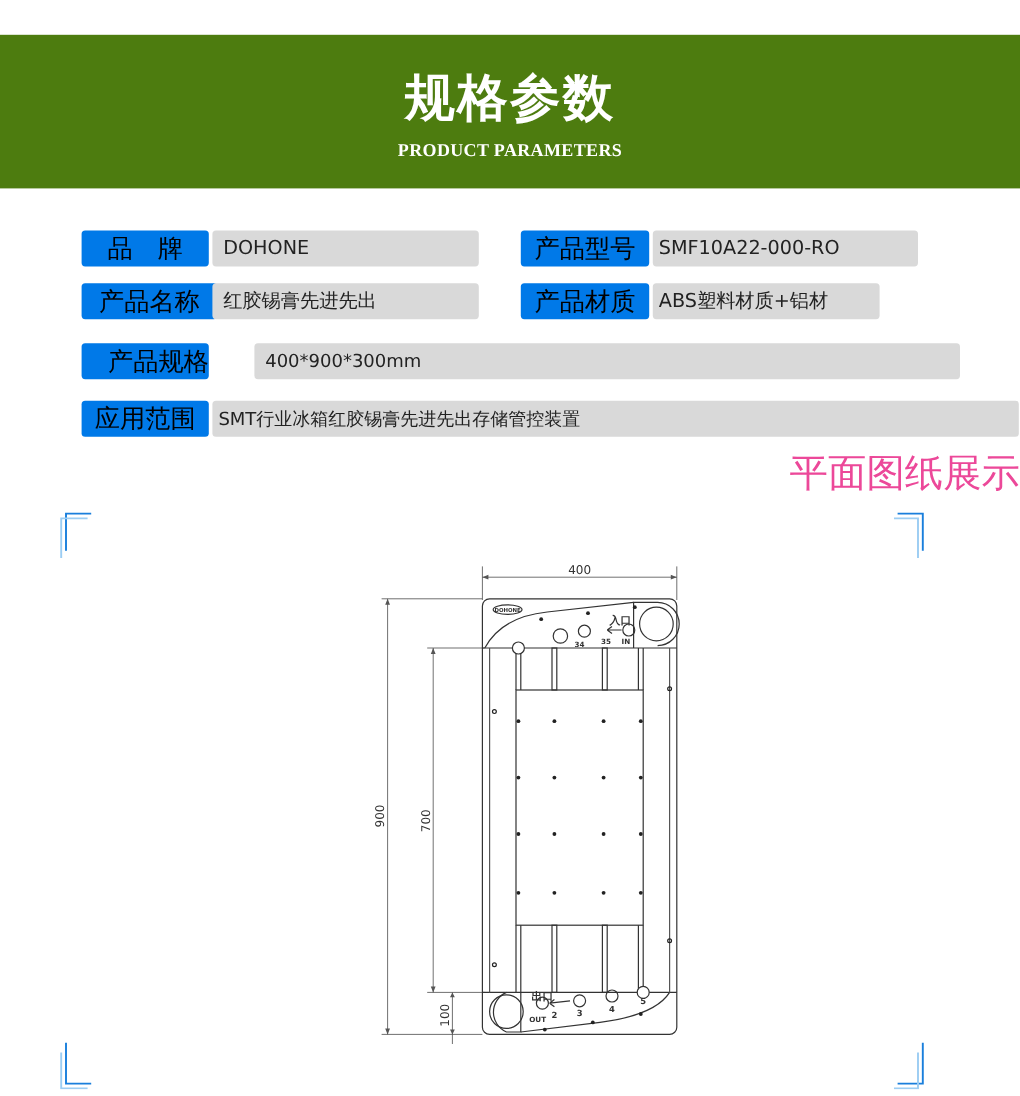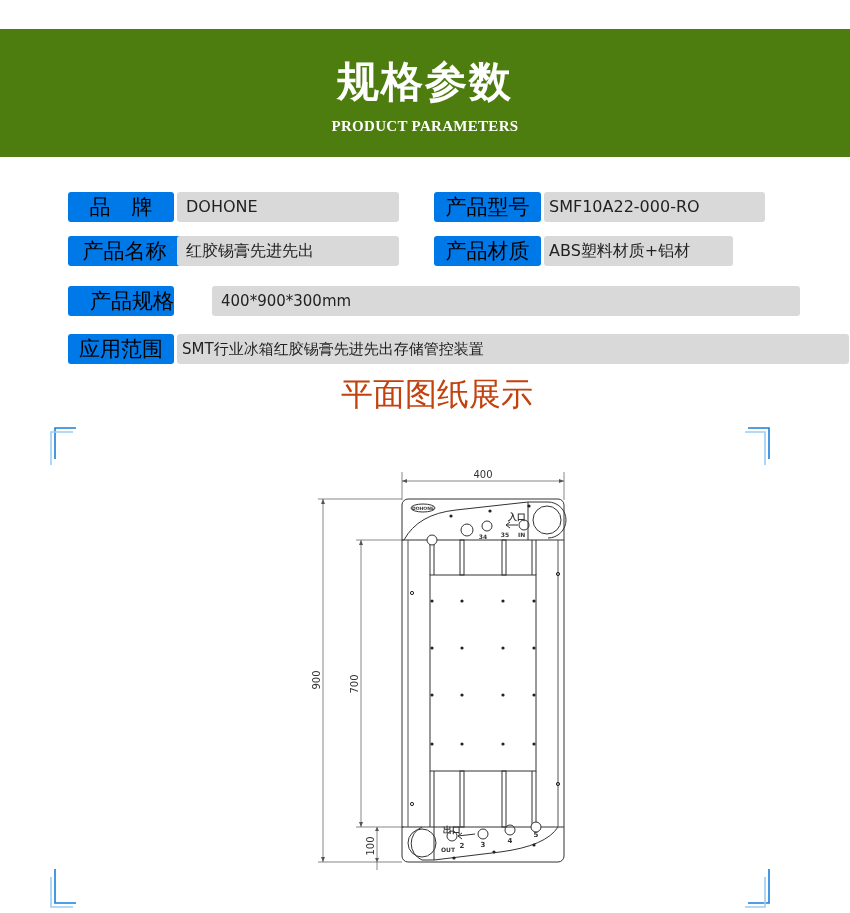--- a/index.html
+++ b/index.html
@@ -2,21 +2,21 @@
 <html><head>
 <meta charset="utf-8">
 <style>
   html, body { margin:0; padding:0; background:#fff; }
   body { width:850px; height:913px; position:relative; overflow:hidden; font-family:"DejaVu Sans", sans-serif; }
   .banner { position:absolute; left:0; top:29px; width:850px; height:128px; background:#4d7c0f; color:#fff; text-align:center; }
   .banner .title { position:absolute; left:0; right:0; top:28px; font-family:"DejaVu Serif", serif; font-weight:bold; font-size:42px; line-height:50px; letter-spacing:2px; }
   .banner .subtitle { position:absolute; left:0; right:0; top:88px; font-family:"Liberation Serif", serif; font-weight:bold; font-size:15px; line-height:18px; letter-spacing:0.3px; }
   .label { position:absolute; height:30px; background:#0079e8; color:#000000; border-radius:3px; font-size:21px; line-height:30px; text-align:center; box-sizing:border-box; }
   .value { position:absolute; height:30px; background:#d9d9d9; color:#222; border-radius:3px; font-family:"DejaVu Sans", sans-serif; font-size:16px; line-height:30px; padding-left:9px; box-sizing:border-box; white-space:nowrap; overflow:hidden; }
-  .section-title { position:absolute; left:0; right:0; top:372px; text-align:center; color:#c2410c; font-size:32px; line-height:44px;padding-left:24px; }
+  .section-title { position:absolute; left:0; right:0; top:372px; text-align:right; color:#ec4899; font-size:32px; line-height:44px;padding-left:24px; }
   .corner { position:absolute; width:30px; height:40px; }
   .drawing { position:absolute; left:300px; top:462px; width:290px; height:410px; }
 </style>
 </head>
 <body>
 
 <div class="banner">
   <div class="title">规格参数</div>
   <div class="subtitle">PRODUCT PARAMETERS</div>
 </div>

